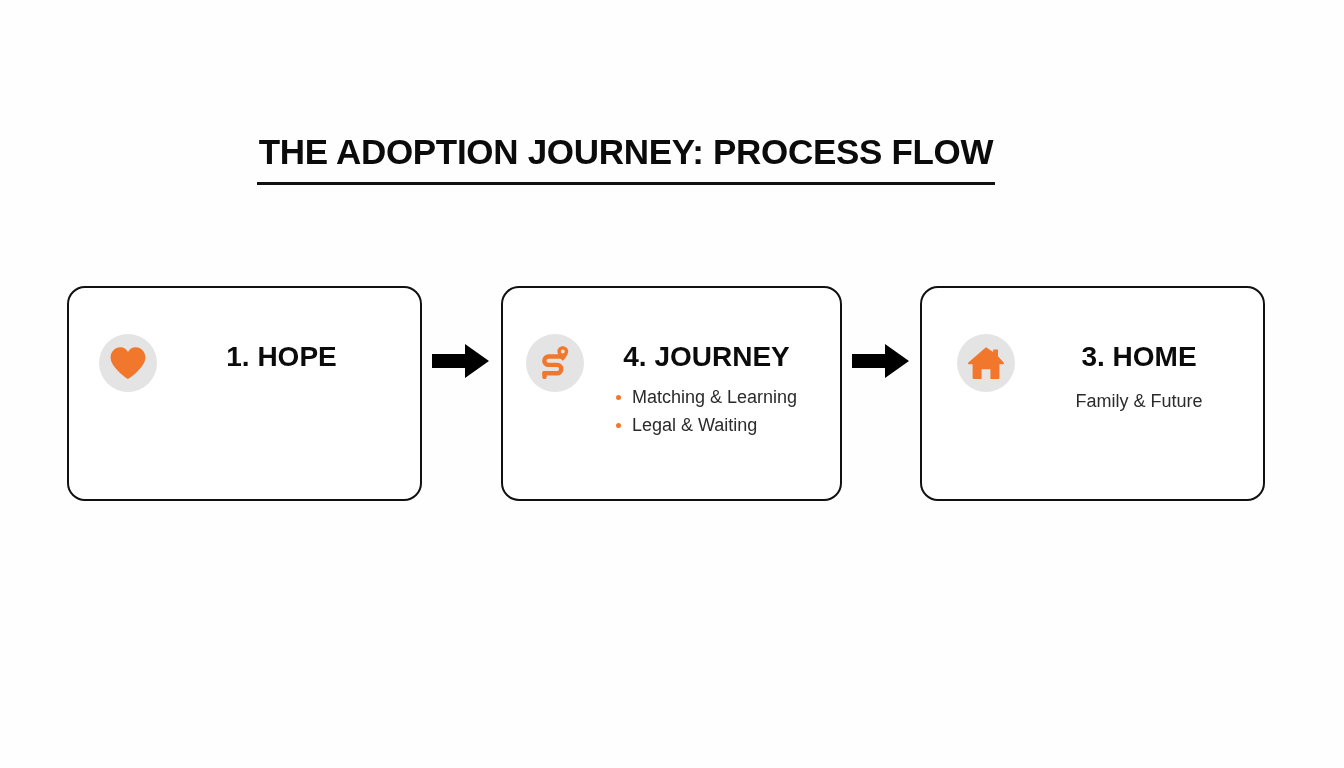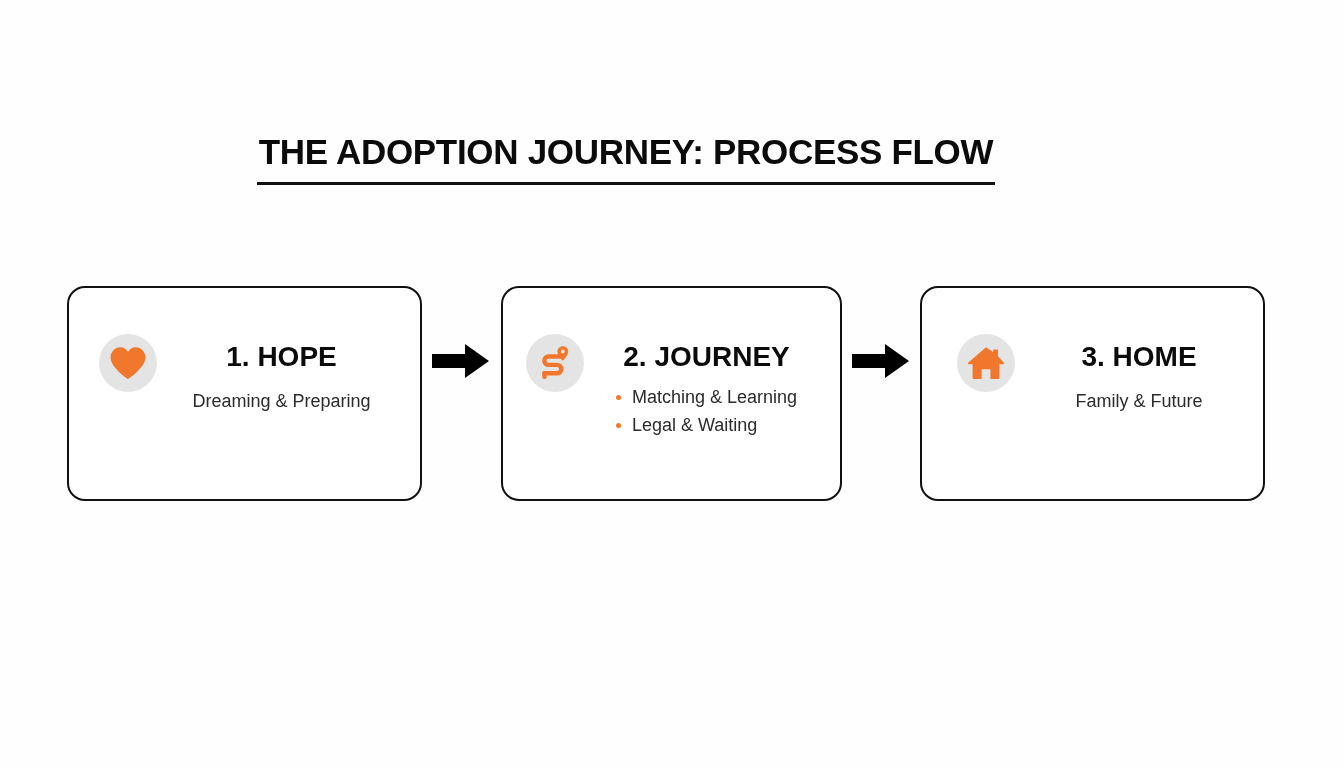--- a/index.html
+++ b/index.html
@@ -168,41 +168,40 @@
 <div id="flow-row">
 
   <div class="card card-1">
     <div class="icon-circle">
       <svg width="38" height="34" viewBox="0 0 38 34">
         <path d="M19 33.2 C19 33.2 1.6 21.9 1.6 11.6 C1.6 5.6 6.0 1.2 11.3 1.2 C14.7 1.2 17.5 3.1 19 5.9 C20.5 3.1 23.3 1.2 26.7 1.2 C32.0 1.2 36.4 5.6 36.4 11.6 C36.4 21.9 19 33.2 19 33.2 Z" fill="#F0772B"></path>
       </svg>
     </div>
     <div class="card-text">
       <div class="card-title">1. HOPE</div>
-      <div class="card-sub">Dreaming &amp; Preparing</div>
     </div>
   </div>
 
   <div class="arrow-wrap">
     <svg width="58" height="38" viewBox="0 0 58 38">
       <path d="M0 12 H33 V2 L57 19 L33 36 V26 H0 Z" fill="#000000"></path>
     </svg>
   </div>
 
   <div class="card card-2">
     <div class="icon-circle">
       <svg width="40" height="40" viewBox="0 0 40 40">
         <path d="M27.5 13.5 H13.5 a4.2 4.2 0 0 0 0 8.4 h8.6 a4.2 4.2 0 0 1 0 8.4 H9.5" fill="none" stroke="#F0772B" stroke-width="4.4" stroke-linecap="round" stroke-linejoin="round"></path>
         <path d="M9.5 30.3 v3.6" fill="none" stroke="#F0772B" stroke-width="4.4" stroke-linecap="round"></path>
         <path d="M27.8 3.2 c-3.0 0-5.4 2.4-5.4 5.4 0 3.9 5.4 9.3 5.4 9.3 s5.4-5.4 5.4-9.3 c0-3.0-2.4-5.4-5.4-5.4 z" fill="#F0772B"></path>
         <circle cx="27.8" cy="8.5" r="1.9" fill="#E4E4E4"></circle>
       </svg>
     </div>
     <div class="card-text">
-      <div class="card-title">2. JOURNEY</div>
+      <div class="card-title">4. JOURNEY</div>
       <ul class="bullet-list">
         <li class="bullet-item">Matching &amp; Learning</li>
         <li class="bullet-item">Legal &amp; Waiting</li>
       </ul>
     </div>
   </div>
 
   <div class="arrow-wrap">
     <svg width="58" height="38" viewBox="0 0 58 38">
       <path d="M0 12 H33 V2 L57 19 L33 36 V26 H0 Z" fill="#000000"></path>

